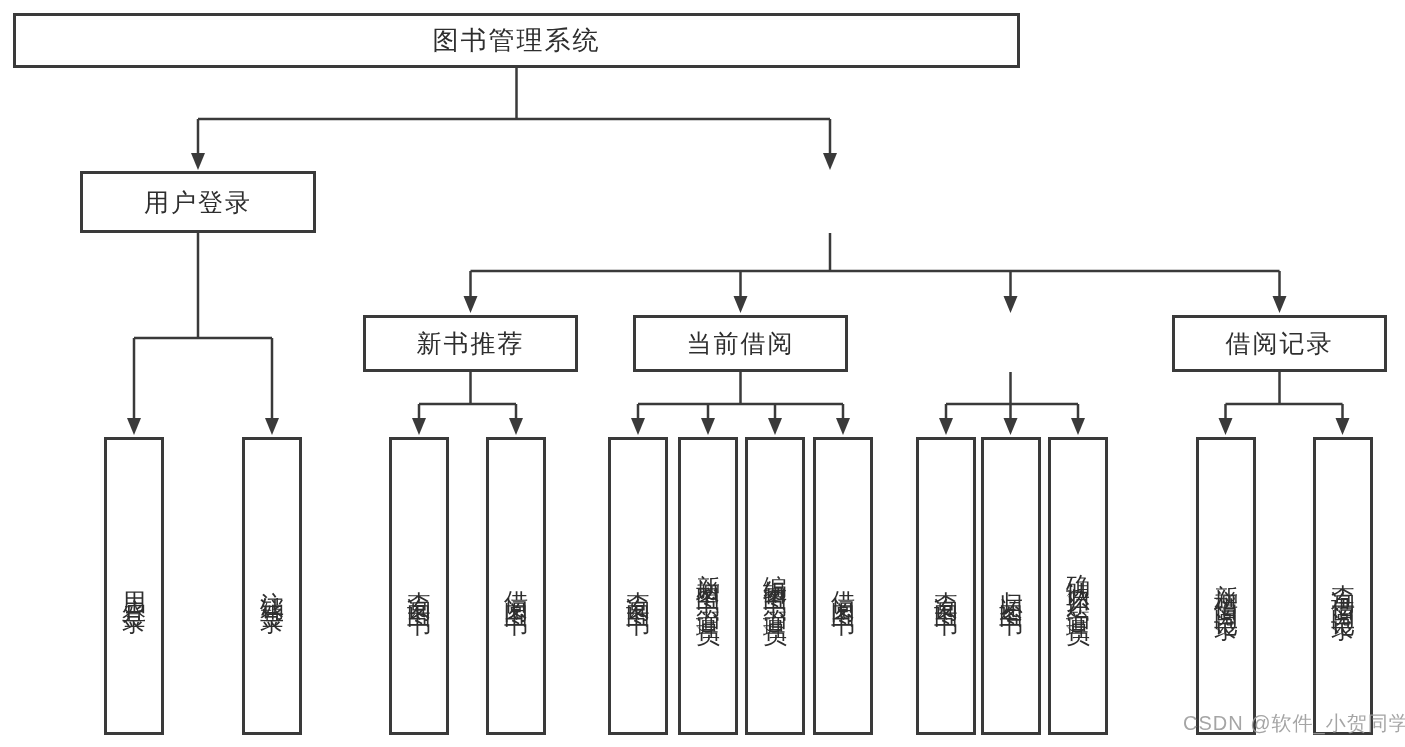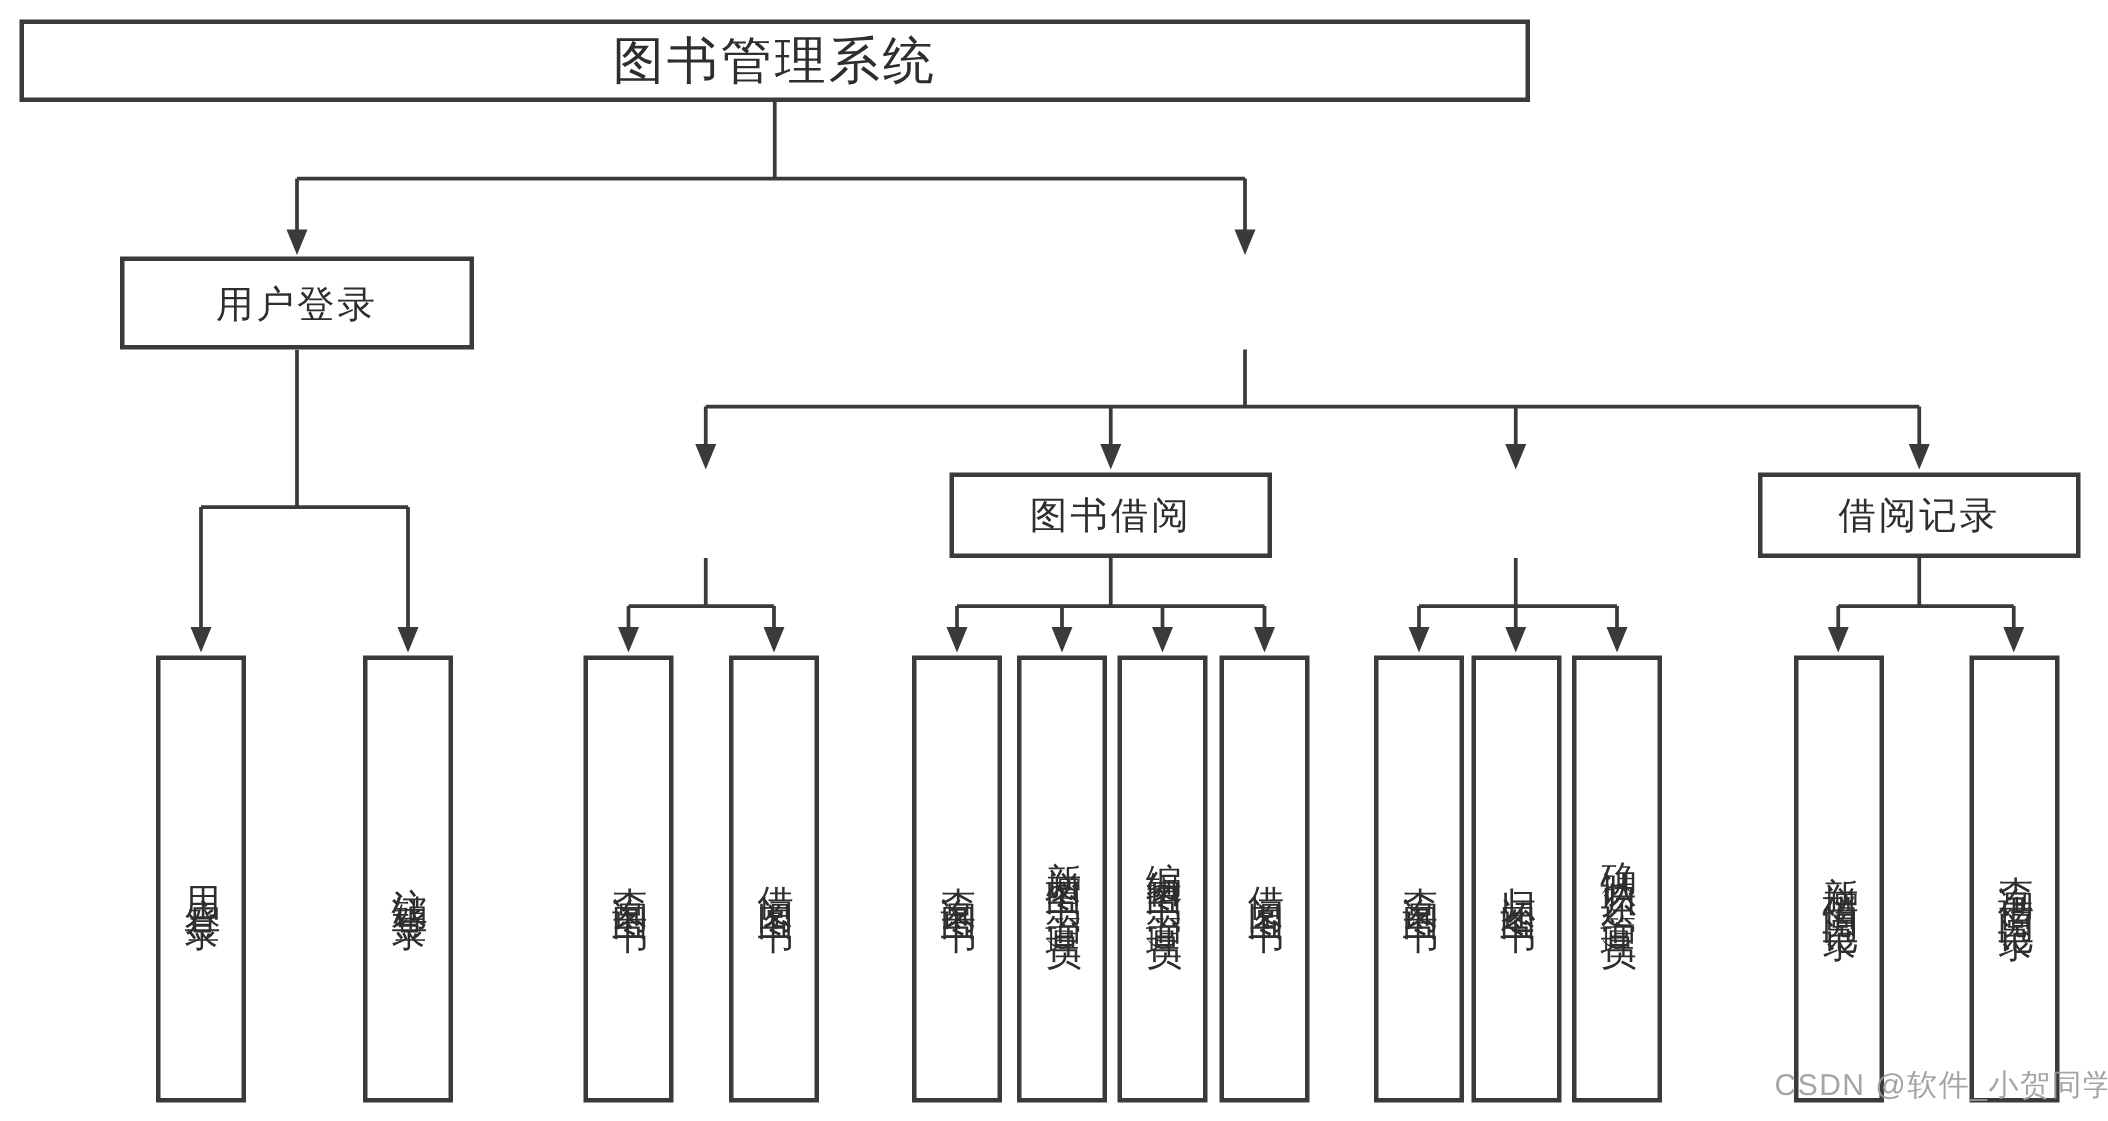--- a/index.html
+++ b/index.html
@@ -27,21 +27,21 @@
     justify-content: center;
     color: #2e2e2e;
     z-index: 2;
   }
   .hbox span {
     font-size: 25px;
     letter-spacing: 2px;
     white-space: nowrap;
   }
   .root span {
-    font-size: 34px;
+    font-size: 26px;
     letter-spacing: 2px;
   }
   .vbox span {
     writing-mode: vertical-rl;
     text-orientation: mixed;
     font-size: 24px;
     letter-spacing: 7px;
     line-height: 1;
   }
   .watermark {
@@ -128,22 +128,25 @@
   </svg>
 
   <div class="box hbox root" style="left:13px; top:13px; width:1007px; height:55px;">
     <span>图书管理系统</span>
   </div>
 
   <div class="box hbox" style="left:80px; top:171px; width:236px; height:62px;">
     <span>用户登录</span>
   </div>
 
+  <div class="box hbox" style="left:363px; top:315px; width:215px; height:57px;">
+    <span>新书推荐</span>
+  </div>
   <div class="box hbox" style="left:633px; top:315px; width:215px; height:57px;">
-    <span>图书借阅</span>
+    <span>当前借阅</span>
   </div>
   <div class="box hbox" style="left:1172px; top:315px; width:215px; height:57px;text-align:center;">
     <span>借阅记录</span>
   </div>
 
   <div class="box vbox" style="left:104px; top:437px; width:60px; height:298px;">
     <span>用户登录</span>
   </div>
   <div class="box vbox" style="left:242px; top:437px; width:60px; height:298px;">
     <span>注销登录</span>

